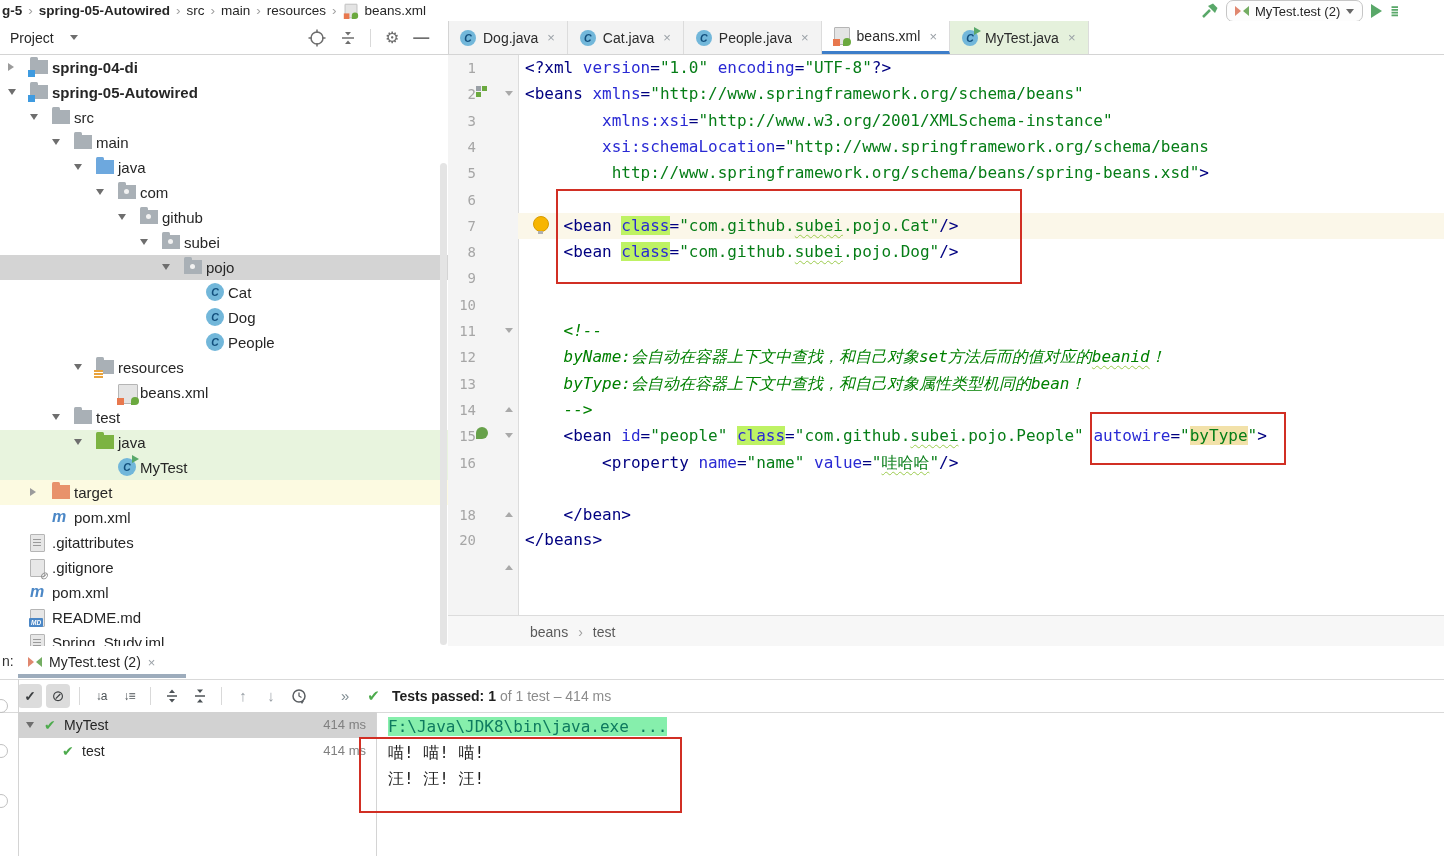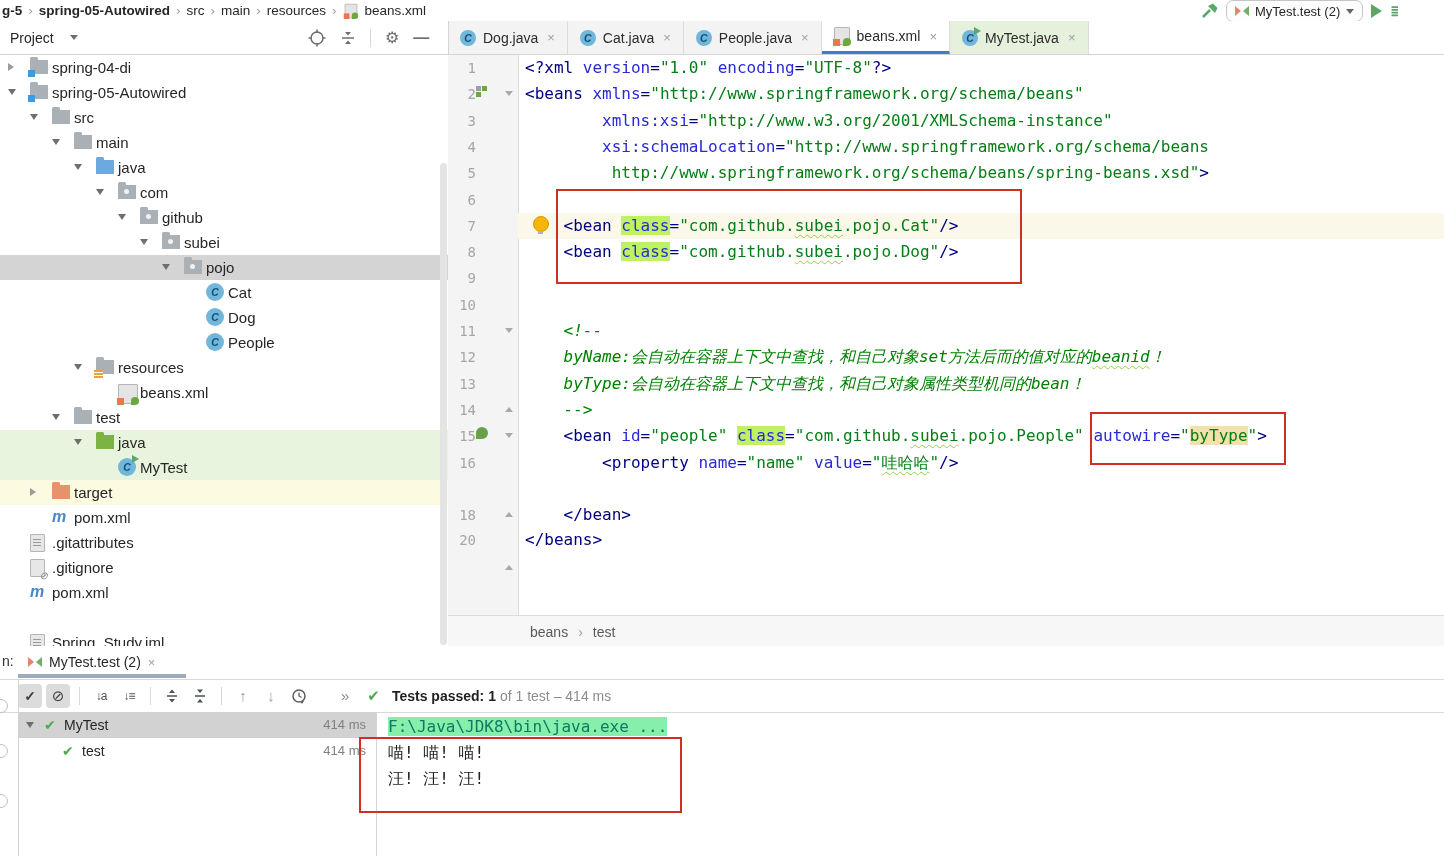--- a/index.html
+++ b/index.html
@@ -42,21 +42,21 @@
   .icsx::before{content:"";position:absolute;left:-2px;bottom:-2px;width:7px;height:7px;background:#e8784e}
   .icsx::after{content:"";position:absolute;right:-2px;bottom:-2px;width:8px;height:8px;border-radius:50% 50% 50% 0;background:#6ba93f}
 
   
   #tree{left:0;top:55px;width:448px;height:593px;overflow:hidden}
   .trow{position:absolute;left:0;width:448px;height:25px}
   .trow.sel{background:#d4d4d4}
   .trow.grn{background:#e8f4de}
   .trow.yel{background:#fcfae1}
   .tl{position:absolute;top:0;line-height:25px;font-size:15px;color:#262626;white-space:nowrap}
-  .tl.b{font-weight:normal}
+  .tl.b{font-weight:bold}
   .arr{position:absolute;top:9px}
   .arr-d{width:0;height:0;border-left:4.5px solid transparent;border-right:4.5px solid transparent;border-top:6px solid #6e6e6e}
   .arr-r{width:0;height:0;border-top:4.5px solid transparent;border-bottom:4.5px solid transparent;border-left:6px solid #9b9b9b;margin-top:-1px}
   .ic{position:absolute;top:3px;width:18px;height:18px}
   .icf{top:5px;height:14px}
   .icf::before{content:"";position:absolute;left:0;top:-3px;width:8px;height:4px;background:inherit;border-radius:1.5px}
   .icf::after{content:"";position:absolute;left:0;top:0;width:17px;height:13px;background:inherit;border-radius:2px}
   .f-gray{background:#a9b0b6}.f-blue{background:#6da8de}.f-green{background:#7cb342}.f-orange{background:#e8926b}
   .mod i{position:absolute;left:-2px;bottom:-3px;width:7px;height:7px;background:#3f9be0;z-index:2}
   .pkg i{position:absolute;left:6px;top:4px;width:5px;height:5px;border-radius:50%;background:#f2f2f2;z-index:2}
@@ -336,20 +336,24 @@
     <span class="tl" style="left:52px">.gitattributes</span>
   </div>
   <div class="trow" style="top:500px">
     <i class="ic icp ign" style="left:30px"></i>
     <span class="tl" style="left:52px">.gitignore</span>
   </div>
   <div class="trow" style="top:525px">
     <i class="ic icm" style="left:30px"></i>
     <span class="tl" style="left:52px">pom.xml</span>
   </div>
+  <div class="trow" style="top:550px">
+    <i class="ic icp md" style="left:30px"></i>
+    <span class="tl" style="left:52px">README.md</span>
+  </div>
   <div class="trow" style="top:575px">
     <i class="ic icp lines" style="left:30px"></i>
     <span class="tl" style="left:52px">Spring_Study.iml</span>
   </div>
   <div class="abs" id="tree-sb"></div>
 </div>
 
 <div id="pdiv" class="abs"></div>
 
 <div id="editor" class="abs">

